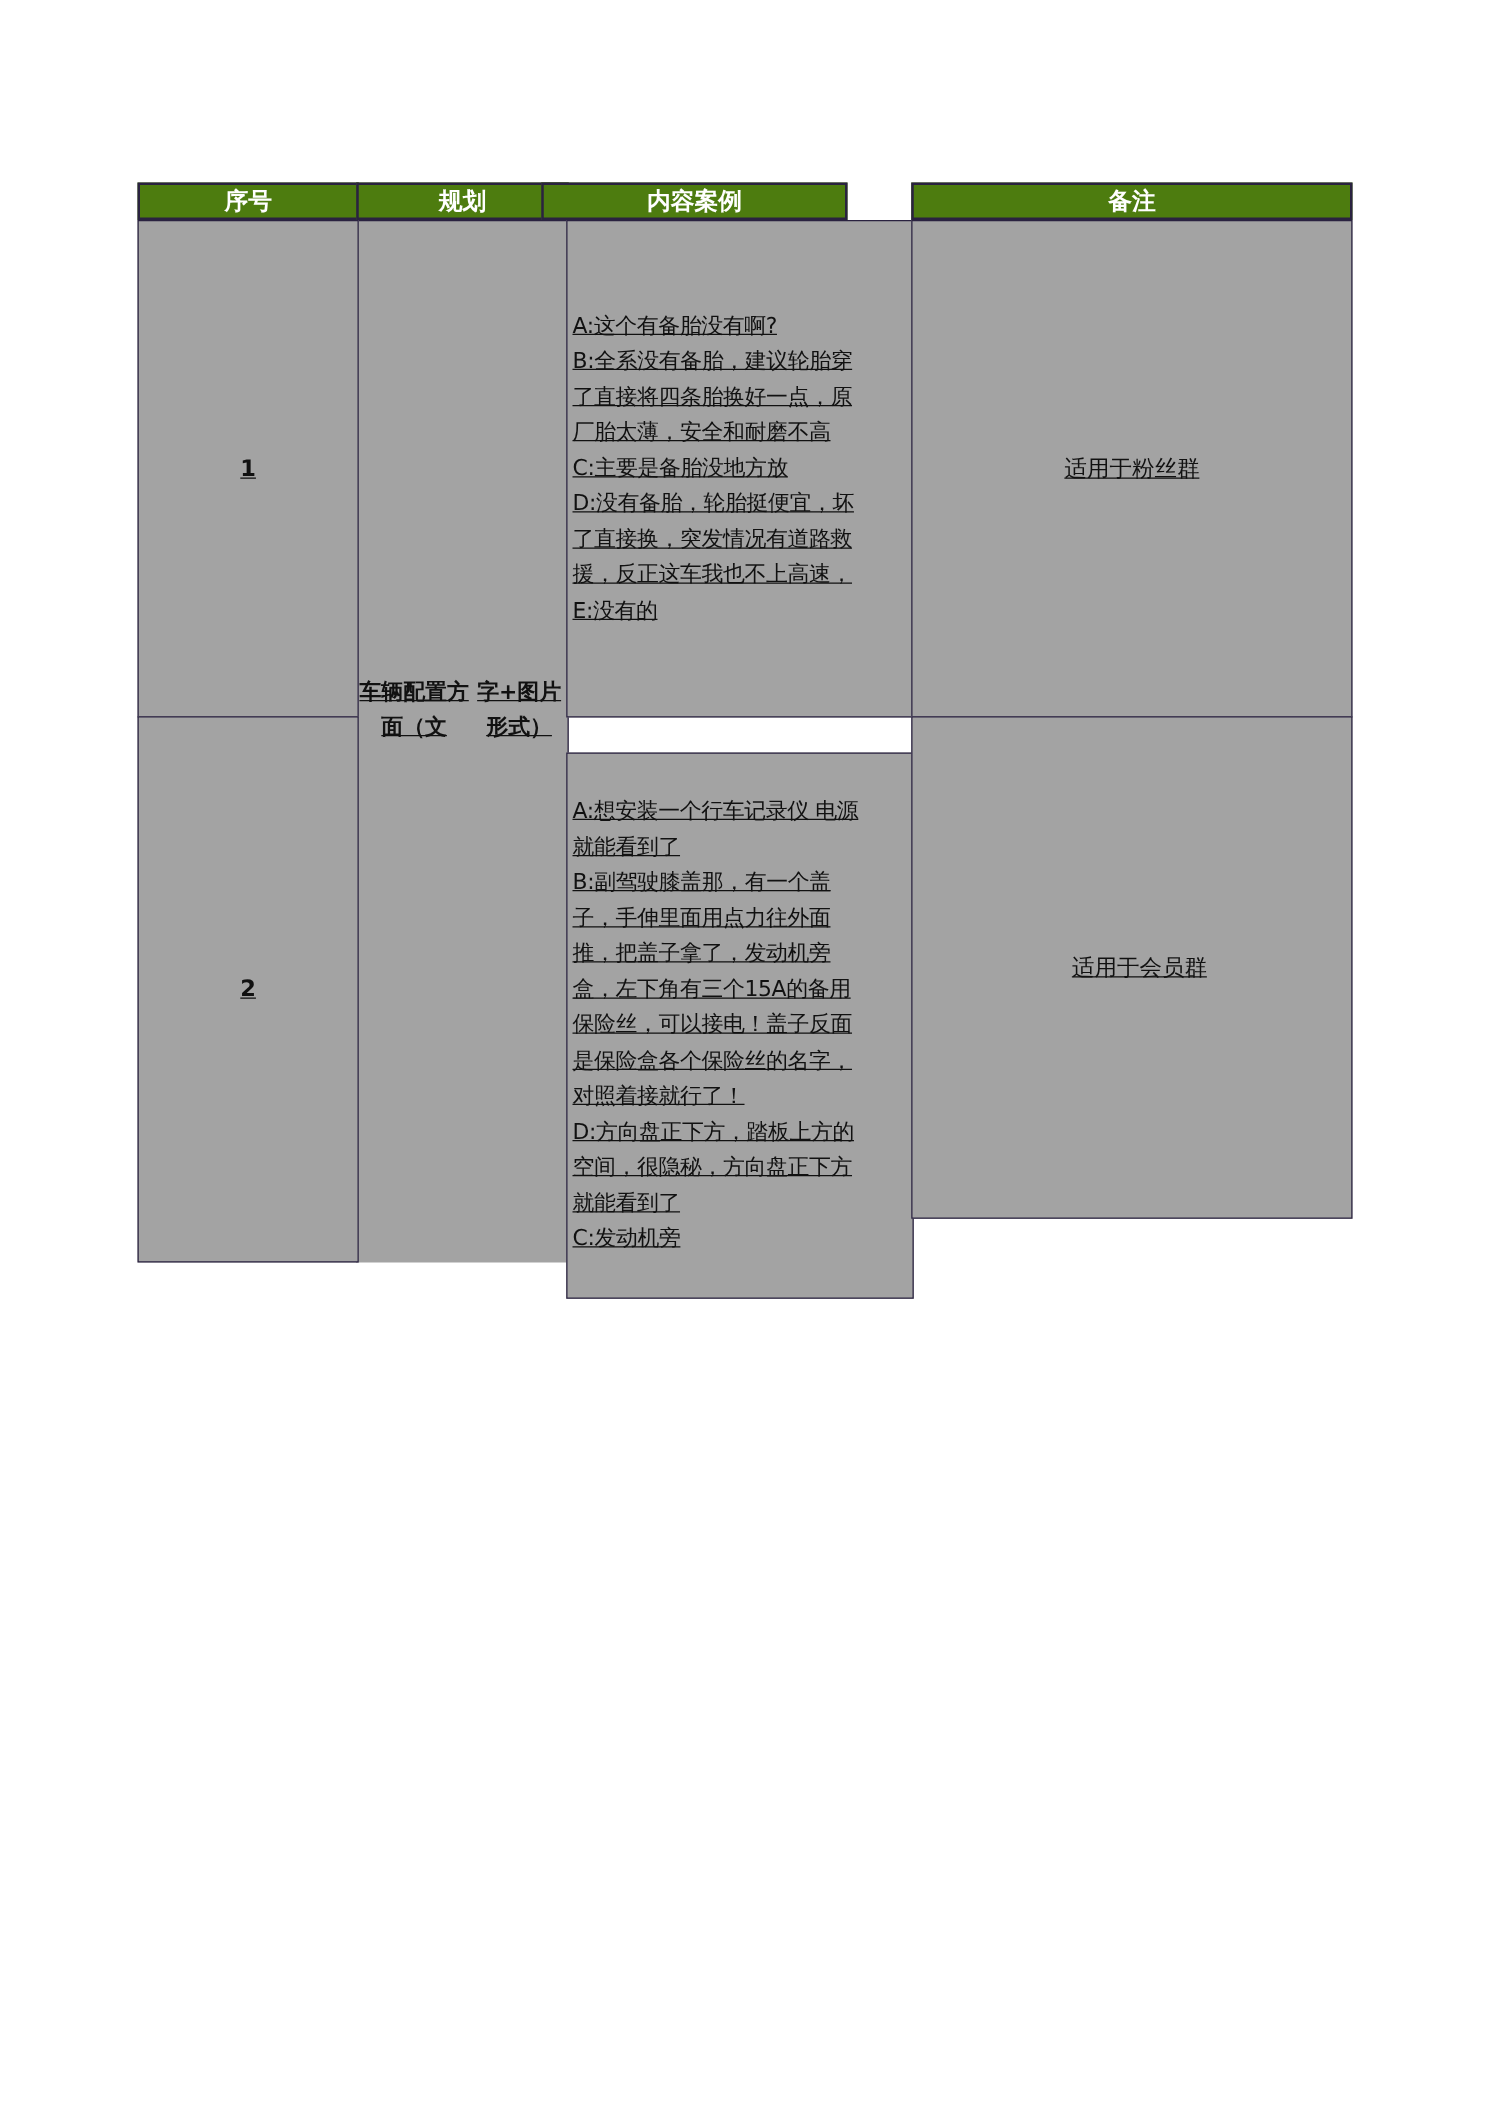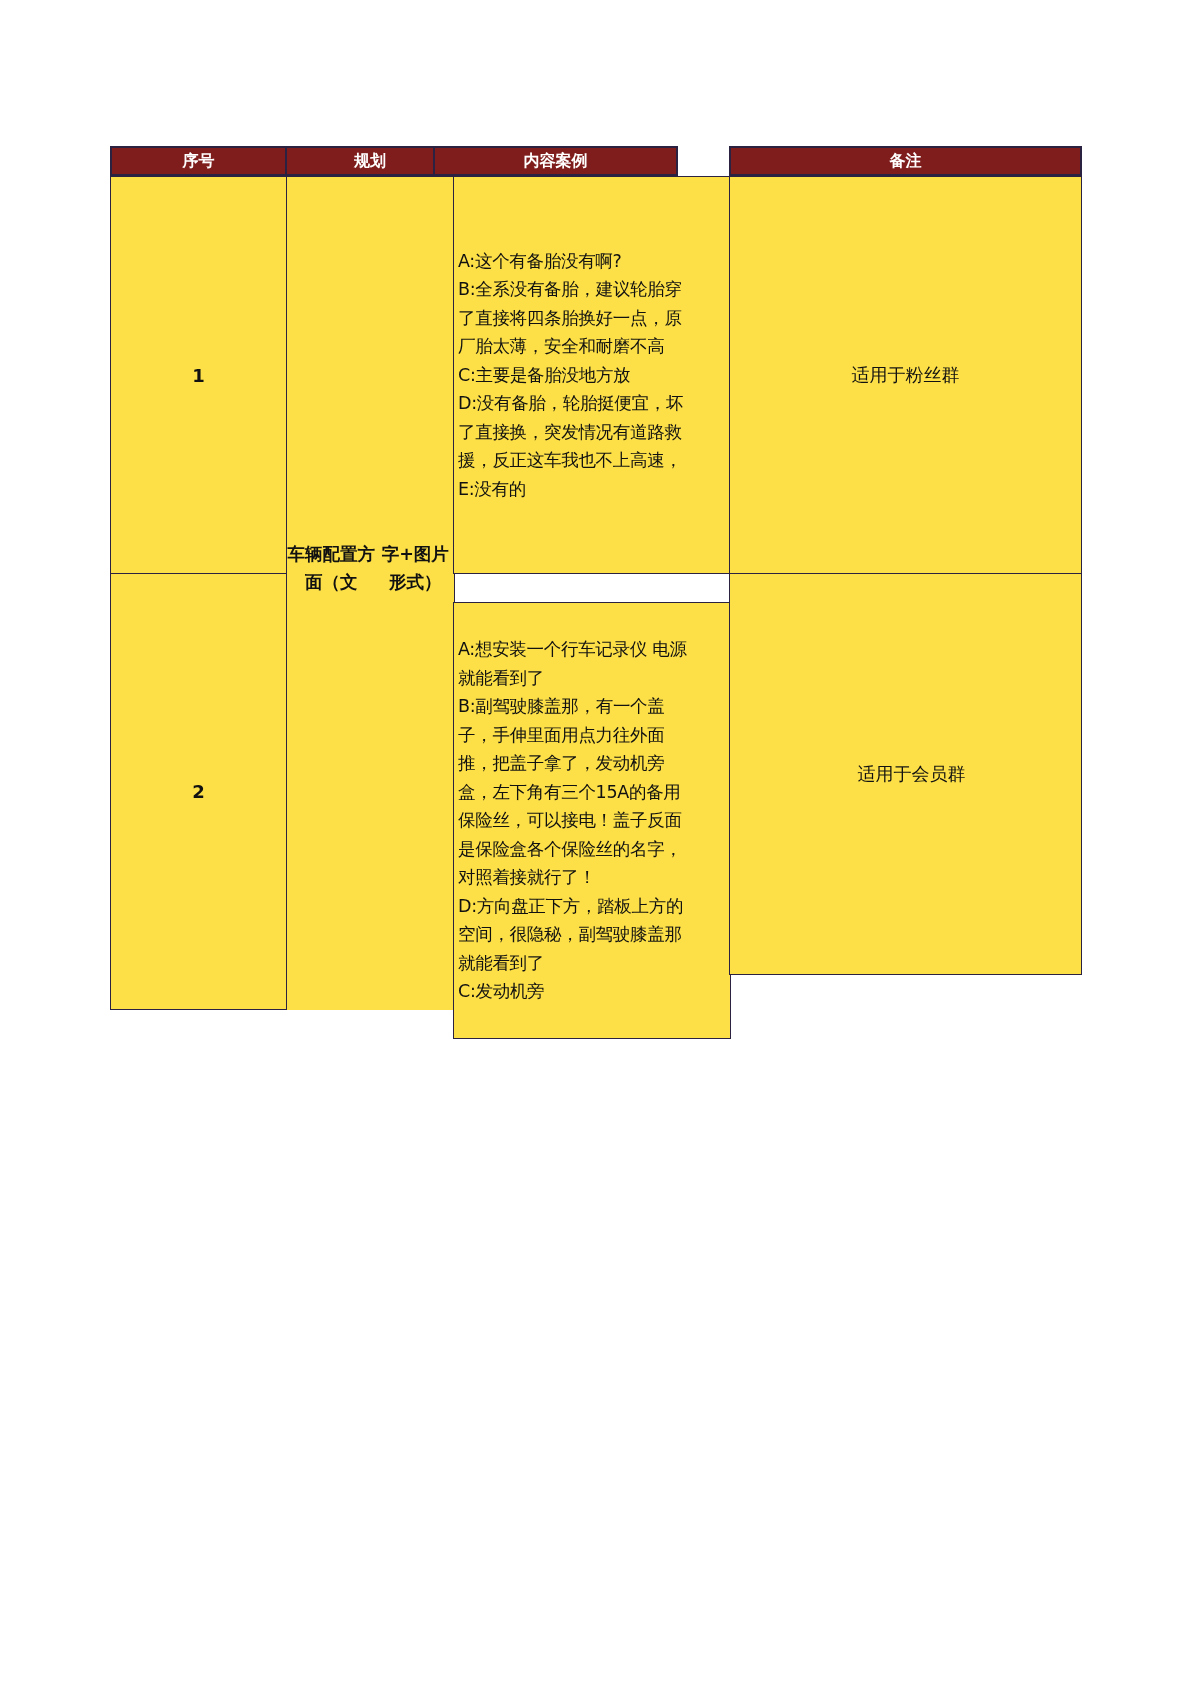--- a/index.html
+++ b/index.html
@@ -18,35 +18,36 @@
     .sheet {
       position: absolute;
       left: 110px;
       top: 146px;
       width: 972px;
     }
     .hdr {
       position: absolute;
       top: 0;
       height: 30px;
-      background: #7f1d1d;
+      background: #4d7c0f;
       color: #ffffff;
       font-weight: bold;
-      font-size: 16px;
+      font-size: 19px;
       display: flex;
       align-items: center;
       justify-content: center;
       box-sizing: border-box;
       border: 2px solid #2a2240;
     }
     .cell {
       position: absolute;
       box-sizing: border-box;
       border: 1.5px solid #2a2240;
-      background: #fde047;
+      background: #a3a3a3;
+      text-decoration: underline;
     }
     .center {
       display: flex;
       align-items: center;
       justify-content: center;
     }
     .num {
       font-weight: bold;
       font-size: 18px;
     }
@@ -118,20 +119,20 @@
     <div class="line">A:想安装一个行车记录仪 电源</div>
     <div class="line">就能看到了</div>
     <div class="line">B:副驾驶膝盖那，有一个盖</div>
     <div class="line">子，手伸里面用点力往外面</div>
     <div class="line">推，把盖子拿了，发动机旁</div>
     <div class="line">盒，左下角有三个15A的备用</div>
     <div class="line">保险丝，可以接电！盖子反面</div>
     <div class="line">是保险盒各个保险丝的名字，</div>
     <div class="line">对照着接就行了！</div>
     <div class="line">D:方向盘正下方，踏板上方的</div>
-    <div class="line">空间，很隐秘，副驾驶膝盖那</div>
+    <div class="line">空间，很隐秘，方向盘正下方</div>
     <div class="line">就能看到了</div>
     <div class="line">C:发动机旁</div>
   </div>
   <div class="cell center note" style="left:619px;top:427px;width:353px;height:402px;padding-left:12px;">
     <span>适用于会员群</span>
   </div>
 </div>
 
 </body></html>

